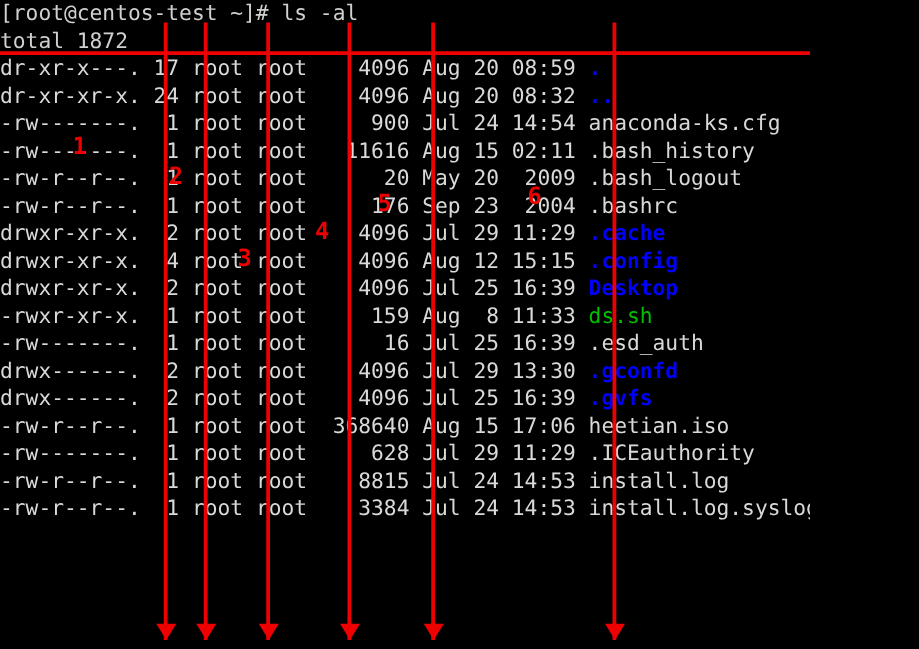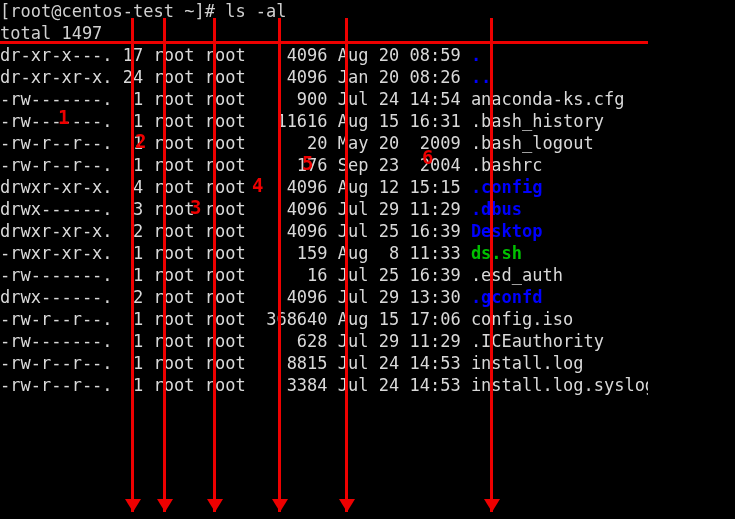--- a/index.html
+++ b/index.html
@@ -22,21 +22,21 @@
   .line{
     height:22px;
     white-space:pre;
     color:#d0d0d0;
     font-size:17px;
     line-height:22px;
   }
   .prompt{color:#d0d0d0;}
   .seg{white-space:pre;}
   .c-dir{color:#0000ff;font-weight:bold;}
-  .c-exec{color:#00c000;font-weight:bold;}
+  .c-exec{color:#00c000;font-weight:normal;}
   .c-plain{color:#d9d9d9;}
 
   
   .vline{
     position:absolute;
     width:3px;
     background:#ee0000;
   }
   .arrow-head{
     position:absolute;
@@ -64,34 +64,35 @@
     line-height:19px;
   }
 </style>
 </head>
 <body>
 
 <div id="screen">
 
   <div id="term">
       <div class="line prompt">[root@centos-test ~]# ls -al</div>
-      <div class="line">total 1497</div>
+      <div class="line">total 1872</div>
       <div class="line"><span class="seg c-plain">dr-xr-x---.</span><span class="seg c-plain"> 17</span><span class="seg c-plain"> root</span><span class="seg c-plain"> root</span><span class="seg c-plain">    4096</span><span class="seg c-plain"> Aug 20 08:59</span><span class="seg c-dir"> .</span></div>
-      <div class="line"><span class="seg c-plain">dr-xr-xr-x.</span><span class="seg c-plain"> 24</span><span class="seg c-plain"> root</span><span class="seg c-plain"> root</span><span class="seg c-plain">    4096</span><span class="seg c-plain"> Jan 20 08:26</span><span class="seg c-dir"> ..</span></div>
+      <div class="line"><span class="seg c-plain">dr-xr-xr-x.</span><span class="seg c-plain"> 24</span><span class="seg c-plain"> root</span><span class="seg c-plain"> root</span><span class="seg c-plain">    4096</span><span class="seg c-plain"> Aug 20 08:32</span><span class="seg c-dir"> ..</span></div>
       <div class="line"><span class="seg c-plain">-rw-------.</span><span class="seg c-plain">  1</span><span class="seg c-plain"> root</span><span class="seg c-plain"> root</span><span class="seg c-plain">     900</span><span class="seg c-plain"> Jul 24 14:54</span><span class="seg c-plain"> anaconda-ks.cfg</span></div>
-      <div class="line"><span class="seg c-plain">-rw-------.</span><span class="seg c-plain">  1</span><span class="seg c-plain"> root</span><span class="seg c-plain"> root</span><span class="seg c-plain">   11616</span><span class="seg c-plain"> Aug 15 16:31</span><span class="seg c-plain"> .bash_history</span></div>
+      <div class="line"><span class="seg c-plain">-rw-------.</span><span class="seg c-plain">  1</span><span class="seg c-plain"> root</span><span class="seg c-plain"> root</span><span class="seg c-plain">   11616</span><span class="seg c-plain"> Aug 15 02:11</span><span class="seg c-plain"> .bash_history</span></div>
       <div class="line"><span class="seg c-plain">-rw-r--r--.</span><span class="seg c-plain">  1</span><span class="seg c-plain"> root</span><span class="seg c-plain"> root</span><span class="seg c-plain">      20</span><span class="seg c-plain"> May 20  2009</span><span class="seg c-plain"> .bash_logout</span></div>
       <div class="line"><span class="seg c-plain">-rw-r--r--.</span><span class="seg c-plain">  1</span><span class="seg c-plain"> root</span><span class="seg c-plain"> root</span><span class="seg c-plain">     176</span><span class="seg c-plain"> Sep 23  2004</span><span class="seg c-plain"> .bashrc</span></div>
+      <div class="line"><span class="seg c-plain">drwxr-xr-x.</span><span class="seg c-plain">  2</span><span class="seg c-plain"> root</span><span class="seg c-plain"> root</span><span class="seg c-plain">    4096</span><span class="seg c-plain"> Jul 29 11:29</span><span class="seg c-dir"> .cache</span></div>
       <div class="line"><span class="seg c-plain">drwxr-xr-x.</span><span class="seg c-plain">  4</span><span class="seg c-plain"> root</span><span class="seg c-plain"> root</span><span class="seg c-plain">    4096</span><span class="seg c-plain"> Aug 12 15:15</span><span class="seg c-dir"> .config</span></div>
-      <div class="line"><span class="seg c-plain">drwx------.</span><span class="seg c-plain">  3</span><span class="seg c-plain"> root</span><span class="seg c-plain"> root</span><span class="seg c-plain">    4096</span><span class="seg c-plain"> Jul 29 11:29</span><span class="seg c-dir"> .dbus</span></div>
       <div class="line"><span class="seg c-plain">drwxr-xr-x.</span><span class="seg c-plain">  2</span><span class="seg c-plain"> root</span><span class="seg c-plain"> root</span><span class="seg c-plain">    4096</span><span class="seg c-plain"> Jul 25 16:39</span><span class="seg c-dir"> Desktop</span></div>
       <div class="line"><span class="seg c-plain">-rwxr-xr-x.</span><span class="seg c-plain">  1</span><span class="seg c-plain"> root</span><span class="seg c-plain"> root</span><span class="seg c-plain">     159</span><span class="seg c-plain"> Aug  8 11:33</span><span class="seg c-exec"> ds.sh</span></div>
       <div class="line"><span class="seg c-plain">-rw-------.</span><span class="seg c-plain">  1</span><span class="seg c-plain"> root</span><span class="seg c-plain"> root</span><span class="seg c-plain">      16</span><span class="seg c-plain"> Jul 25 16:39</span><span class="seg c-plain"> .esd_auth</span></div>
       <div class="line"><span class="seg c-plain">drwx------.</span><span class="seg c-plain">  2</span><span class="seg c-plain"> root</span><span class="seg c-plain"> root</span><span class="seg c-plain">    4096</span><span class="seg c-plain"> Jul 29 13:30</span><span class="seg c-dir"> .gconfd</span></div>
-      <div class="line"><span class="seg c-plain">-rw-r--r--.</span><span class="seg c-plain">  1</span><span class="seg c-plain"> root</span><span class="seg c-plain"> root</span><span class="seg c-plain">  368640</span><span class="seg c-plain"> Aug 15 17:06</span><span class="seg c-plain"> config.iso</span></div>
+      <div class="line"><span class="seg c-plain">drwx------.</span><span class="seg c-plain">  2</span><span class="seg c-plain"> root</span><span class="seg c-plain"> root</span><span class="seg c-plain">    4096</span><span class="seg c-plain"> Jul 25 16:39</span><span class="seg c-dir"> .gvfs</span></div>
+      <div class="line"><span class="seg c-plain">-rw-r--r--.</span><span class="seg c-plain">  1</span><span class="seg c-plain"> root</span><span class="seg c-plain"> root</span><span class="seg c-plain">  368640</span><span class="seg c-plain"> Aug 15 17:06</span><span class="seg c-plain"> heetian.iso</span></div>
       <div class="line"><span class="seg c-plain">-rw-------.</span><span class="seg c-plain">  1</span><span class="seg c-plain"> root</span><span class="seg c-plain"> root</span><span class="seg c-plain">     628</span><span class="seg c-plain"> Jul 29 11:29</span><span class="seg c-plain"> .ICEauthority</span></div>
       <div class="line"><span class="seg c-plain">-rw-r--r--.</span><span class="seg c-plain">  1</span><span class="seg c-plain"> root</span><span class="seg c-plain"> root</span><span class="seg c-plain">    8815</span><span class="seg c-plain"> Jul 24 14:53</span><span class="seg c-plain"> install.log</span></div>
       <div class="line"><span class="seg c-plain">-rw-r--r--.</span><span class="seg c-plain">  1</span><span class="seg c-plain"> root</span><span class="seg c-plain"> root</span><span class="seg c-plain">    3384</span><span class="seg c-plain"> Jul 24 14:53</span><span class="seg c-plain"> install.log.syslog</span></div>
     </div>
 
   <div class="vline" style="left:131px;top:18px;height:494px;"></div>
   <div class="arrow-head" style="left:125px;top:499px;"></div>
 
   <div class="vline" style="left:163px;top:18px;height:494px;"></div>
   <div class="arrow-head" style="left:157px;top:499px;"></div>

